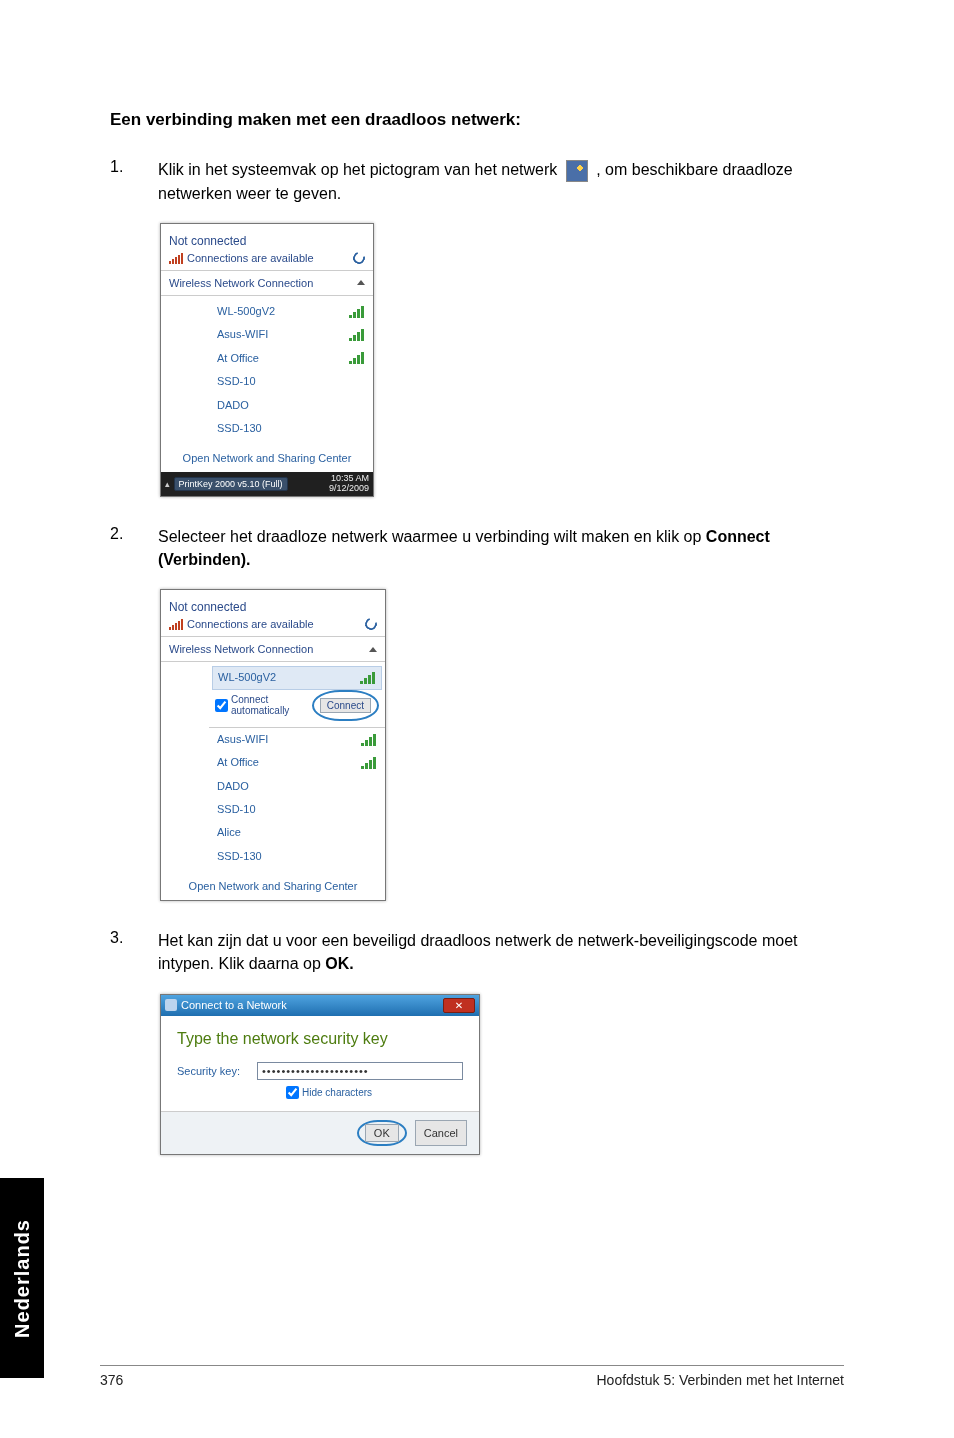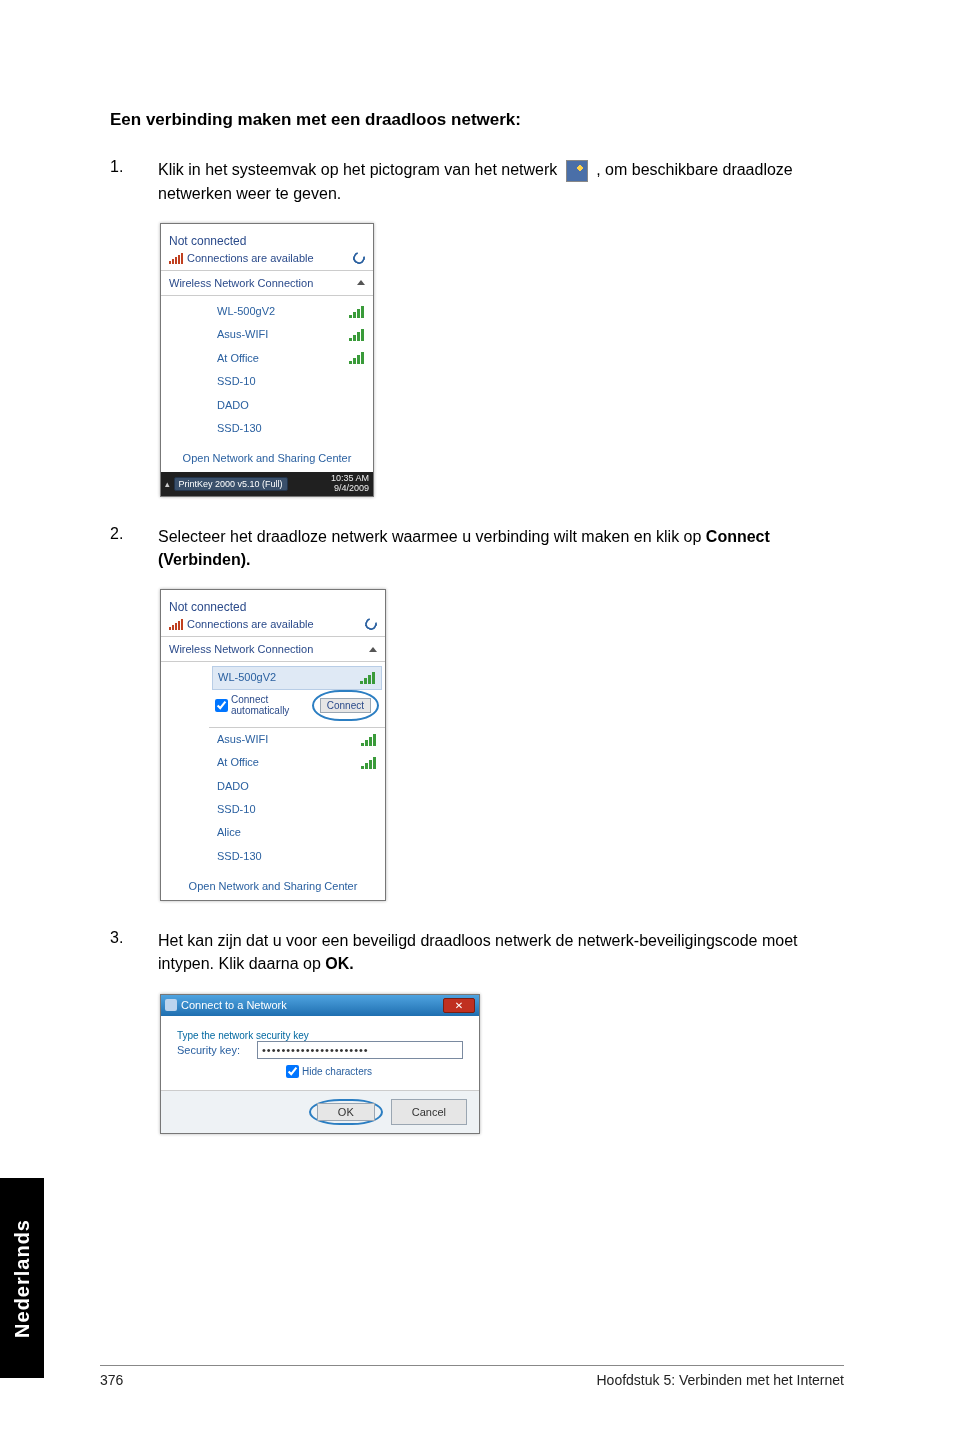--- a/index.html
+++ b/index.html
@@ -37,27 +37,27 @@
   .circle-cta { display:inline-block; border:2px solid #2b7ec2; border-radius:50%/60%; padding:6px 6px; }
   .connect-row { padding: 0 6px 6px 6px; display:flex; justify-content:space-between; align-items:center; color:#2a4a8a; font-size:10px; }
   .connect-row label { display:flex; align-items:center; gap:3px; }
   .connect-btn { background:#e6e6e6; border:1px solid #9aa6b2; font-size:10px; padding:1px 6px; color:#2a4a8a; }
   
   .dialog { width: 320px; }
   .dlg-title { background: linear-gradient(#4fa3e0,#1f6fb0); display:flex; justify-content:space-between; align-items:center; padding:3px 4px; }
   .dlg-title .t { color:#fff; font-size:11px; display:flex; align-items:center; gap:4px;}
   .dlg-close { width:32px; height:15px; background:#c03020; border:1px solid #7a1e12; border-radius:2px; display:flex; align-items:center; justify-content:center; color:#fff; font-size:10px;}
   .dlg-body { padding: 14px 16px 12px 16px; }
-  .dlg-prompt { color:#0369a1; font-size:10px; }
+  .dlg-prompt { color:#4d7c0f; font-size:16px; margin-bottom:14px; }
   .dlg-row { display:flex; align-items:center; gap:10px; margin-bottom:6px; }
   .dlg-row .lbl { color:#2a60a0; font-size:11px; width:70px; }
   .dlg-row input { flex:1; border:1px solid #7a8aa0; padding:2px 4px; font-size:11px; color:#333; letter-spacing:1px; }
   .dlg-hide { color:#2a60a0; font-size:10px; margin-left:80px; display:flex; align-items:center; gap:3px;padding-left:29px; }
   .dlg-btnbar { border-top:1px solid #ccc; background:#eef2f5; padding:8px 12px; display:flex; justify-content:flex-end; gap:8px; }
-  .dlg-btnbar button { background:#e6e6e6; border:1px solid #9aa6b2; font-size:11px; padding:2px 20px; color:#333; }
+  .dlg-btnbar button { background:#e6e6e6; border:1px solid #9aa6b2; font-size:11px; padding:2px 8px; color:#333; }
   .dlg-btnbar .ok-wrap { display:inline-block; border:2px solid #2b7ec2; border-radius:50%/60%; padding:2px 6px; }
   .page-footer { position:absolute; left:100px; right:110px; bottom:50px; border-top:1px solid #888; padding-top:6px; display:flex; justify-content:space-between; font-size:14px; color:#222; }
   .signal-ico { width:14px; height:12px; display:inline-flex; align-items:flex-end; gap:1px; }
   .signal-ico span{width:2px; background:#c04020;}
   .signal-ico span:nth-child(1){height:3px}.signal-ico span:nth-child(2){height:5px}.signal-ico span:nth-child(3){height:7px}.signal-ico span:nth-child(4){height:9px}.signal-ico span:nth-child(5){height:11px}
   .chev { width:0;height:0;border-left:4px solid transparent;border-right:4px solid transparent;border-bottom:5px solid #555; display:inline-block;}
   .refresh { display:inline-block; width:12px;height:12px;border:2px solid #2a60a0;border-radius:50%;border-top-color:transparent; transform:rotate(30deg);}
 </style>
 </head>
 <body>
@@ -155,21 +155,21 @@
               </span>
             </div>
         </div>
         <div class="footer-link">Open Network and Sharing Center</div>
         <div class="taskbar">
           <span style="display:flex;gap:4px;align-items:center;">
             <span style="color:#ccc;">▴</span>
             <span class="tb-btn">PrintKey 2000 v5.10 (Full)</span>
           </span>
           <span class="tb-time">
-            <span>10:35 AM</span><br><span>9/4/2009</span>
+            <span>10:35 AM</span><br><span>9/12/2009</span>
           </span>
         </div>
       </div>
     </li>
 
     <li>
       <div class="step-row">
         <div class="step-num">2.</div>
         <div class="step-body">
           <span>Selecteer het draadloze netwerk waarmee u verbinding wilt maken en klik op </span><b>Connect (Verbinden).</b>

